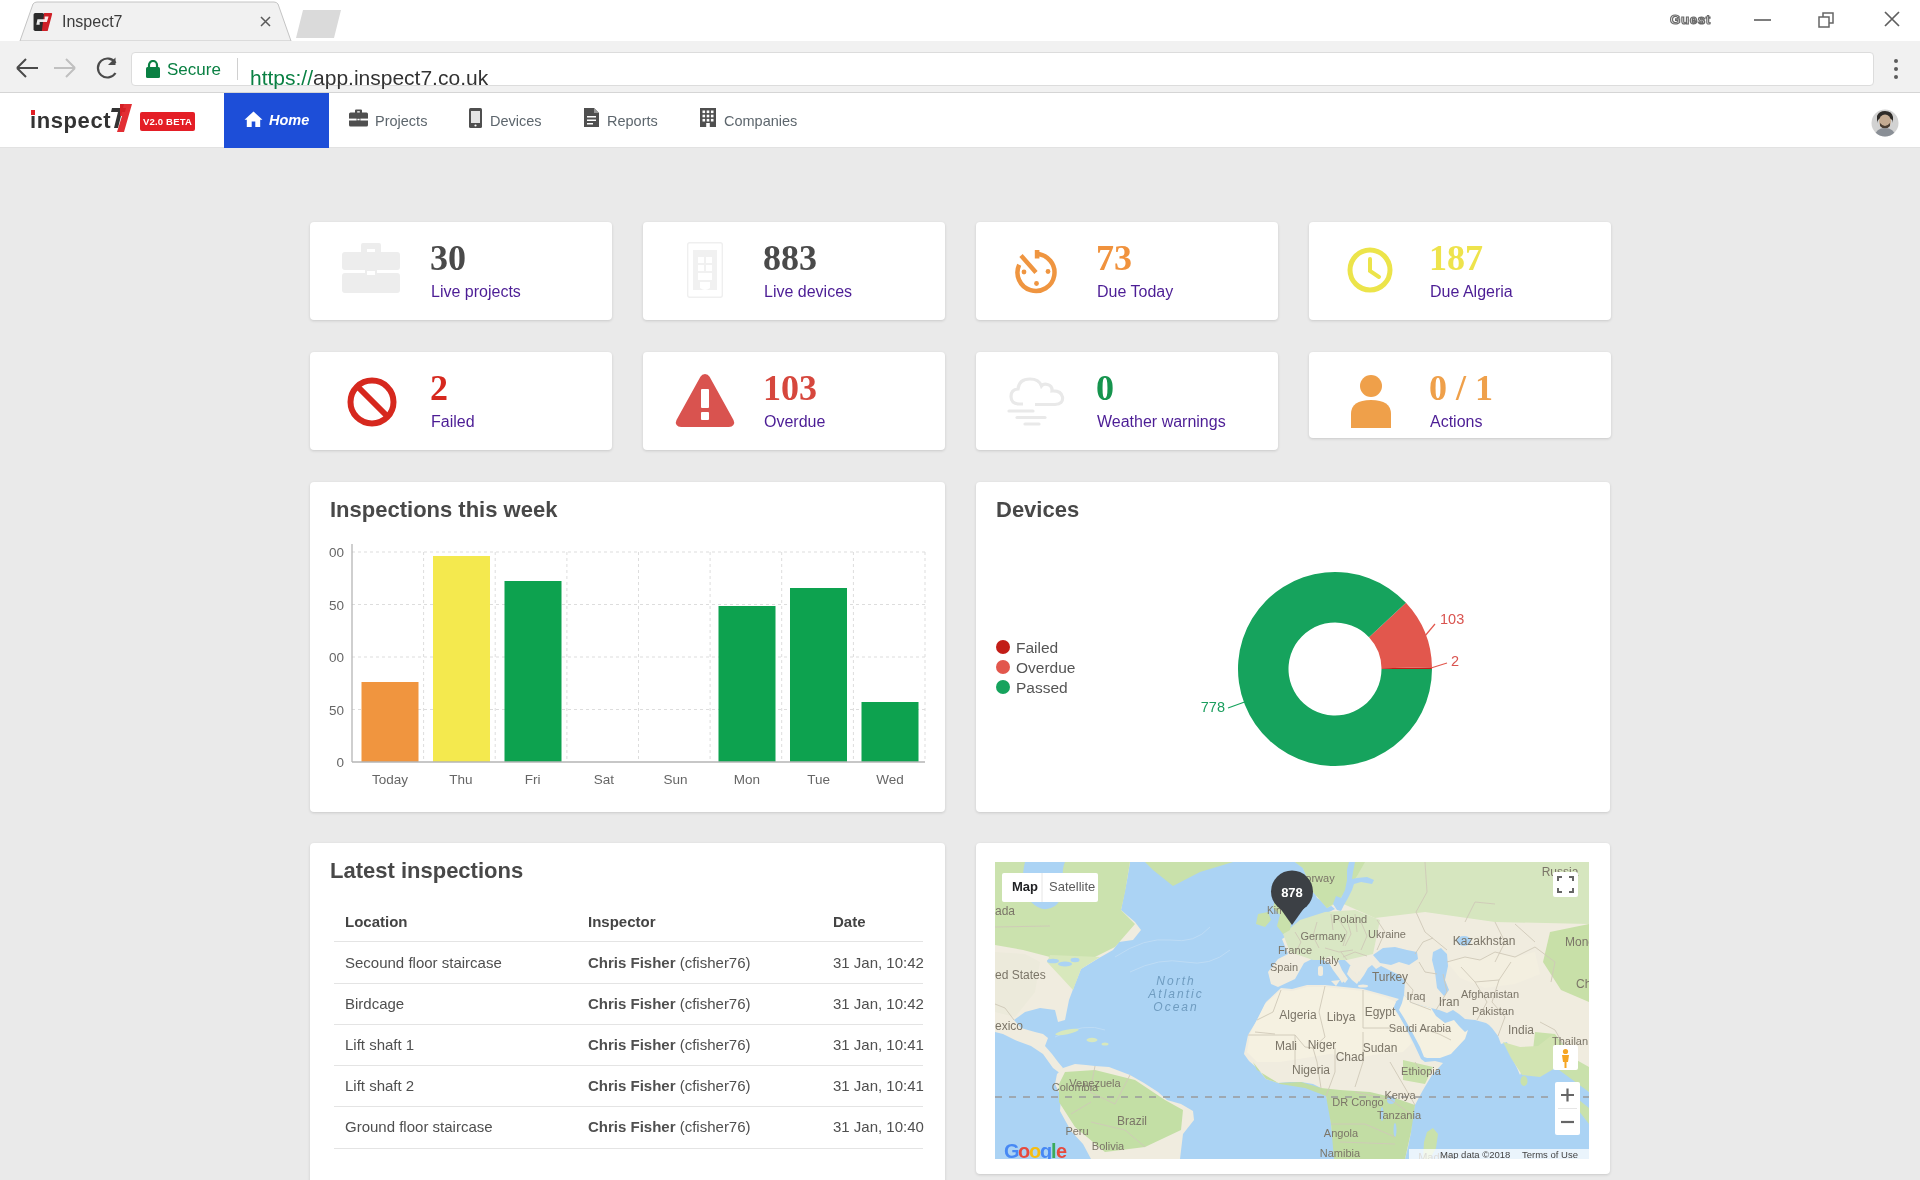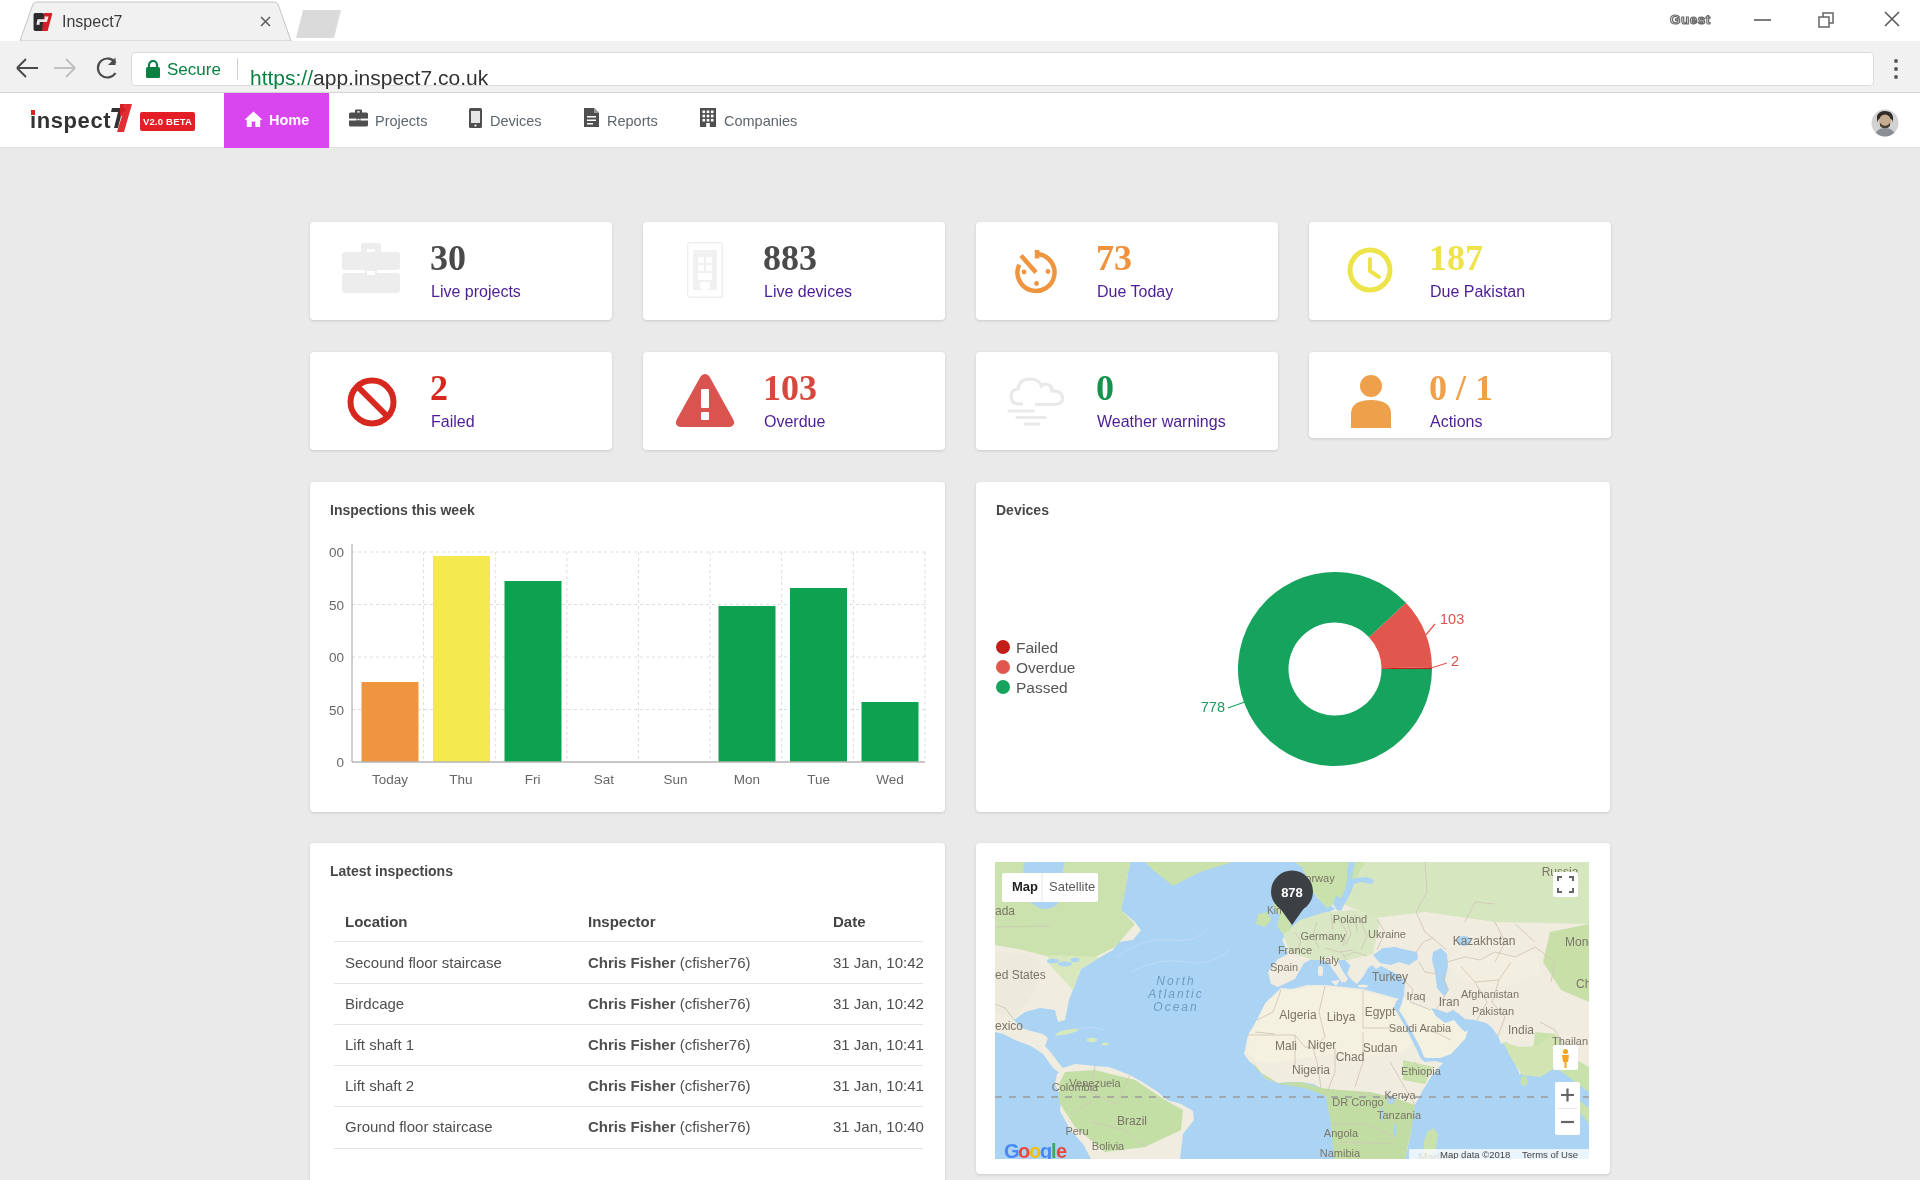--- a/index.html
+++ b/index.html
@@ -16,30 +16,30 @@
 #addr { left:131px; top:52px; width:1743px; height:34px; background:#fff; border:1px solid #dcdcdc; border-radius:4px; }
 #secure { left:167px; top:60px; font-size:17px; color:#0a8043; }
 #urltext { left:250px; top:66px; font-size:21px; color:#333; }
 #urltext .scheme { color:#0a8043; }
 .vdiv { left:237px; top:58px; width:1px; height:22px; background:#d0d0d0; }
 
 
 #navbar { left:0; top:93px; width:1920px; height:55px; background:#ffffff; border-bottom:1px solid #e2e2e2; }
 #logo { left:30px; top:108px; font-size:22px; font-weight:bold; color:#333333; letter-spacing:0.6px; }
 #beta { left:140px; top:112px; width:55px; height:19px; background:#e41e26; border-radius:2px; color:#fff; font-size:9.5px; font-weight:bold; text-align:center; line-height:19px; letter-spacing:0.2px; }
-#homebtn { left:224px; top:93px; width:105px; height:55px; background:#d946ef; color:#fff; }
+#homebtn { left:224px; top:93px; width:105px; height:55px; background:#1d4ed8; color:#fff;font-style:italic; }
 #homebtn span { position:absolute; left:45px; top:19px; font-size:14.5px; font-weight:bold; }
 .navitem { top:93px; height:55px; color:#5d666d; font-size:14.5px; }
 .navitem span { position:absolute; top:20px; }
 
 
 .card { background:#fff; border-radius:4px; box-shadow:0 1px 3px rgba(0,0,0,0.14); }
 .statnum { position:absolute; left:120px; top:18px; line-height:36px; font-size:36px; font-weight:bold; color:#4a4a4a;font-family:Liberation Serif, serif; }
 .statlbl { position:absolute; left:121px; top:62px; line-height:16px; font-size:16px; color:#4c1d95; }
-.cardtitle { position:absolute; left:20px; top:17px; line-height:22px; font-size:14px; font-weight:bold; color:#484848; }
+.cardtitle { position:absolute; left:20px; top:17px; line-height:22px; font-size:22px; font-weight:bold; color:#484848; }
 .trow { position:absolute; left:0; width:635px; height:20px; font-size:15px; color:#4f4f4f; }
 .trow .c1 { position:absolute; left:35px; } .trow .c2 { position:absolute; left:278px; } .trow .c3 { position:absolute; left:523px; }
 .thead { font-weight:bold; color:#444;padding-left:26px; }
 .tsep { position:absolute; left:24px; width:589px; height:1px; background:#e4e4e4; }
 </style>
 </head>
 <body>
 
 <div class="abs" id="frame"></div>
 <svg class="abs" id="tabshape" width="360" height="42">
@@ -202,21 +202,21 @@
   </svg>
   <div class="statnum" style="color:#f0923d;">73</div>
     <div class="statlbl">Due Today</div>
 </div>
 <div class="abs card" style="left:1309px; top:222px; width:302px; height:98px;">
   <svg style="position:absolute; left:38px; top:25px;" width="46" height="46" viewBox="0 0 46 46">
     <circle cx="23" cy="23" r="20" fill="none" stroke="#ece44a" stroke-width="5"></circle>
     <path d="M23,12 L23,24 L32,30" stroke="#ece44a" stroke-width="4" fill="none" stroke-linecap="round"></path>
   </svg>
   <div class="statnum" style="color:#eee34c;">187</div>
-    <div class="statlbl">Due Pakistan</div>
+    <div class="statlbl">Due Algeria</div>
 </div>
 
 <div class="abs card" style="left:310px; top:352px; width:302px; height:98px;">
   <svg style="position:absolute; left:37px; top:25px;" width="50" height="50" viewBox="0 0 50 50">
     <circle cx="25" cy="25" r="21.5" fill="none" stroke="#d6281e" stroke-width="6"></circle>
     <path d="M10.5,9.5 L39.5,38.5" stroke="#d6281e" stroke-width="6"></path>
   </svg>
   <div class="statnum" style="color:#d6281e;">2</div>
     <div class="statlbl">Failed</div>
 </div>

